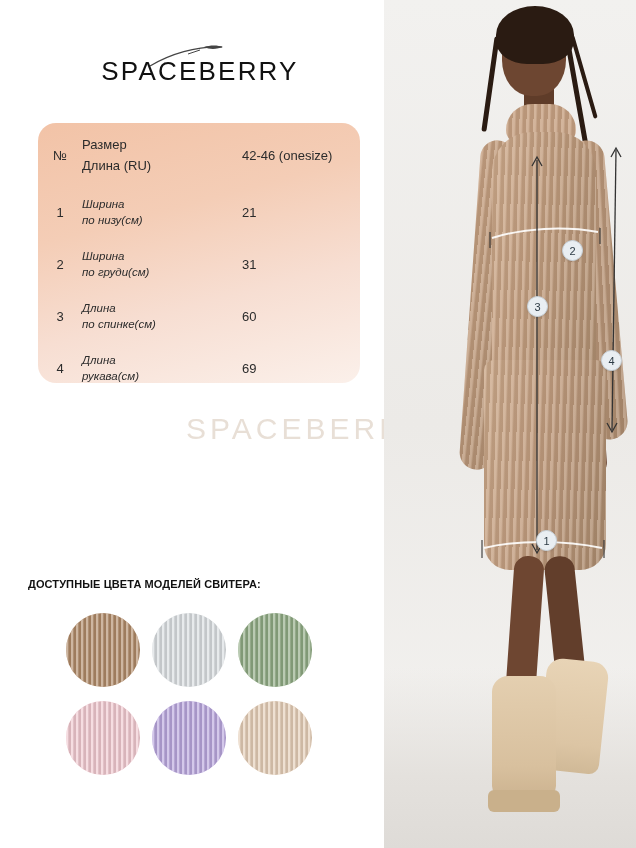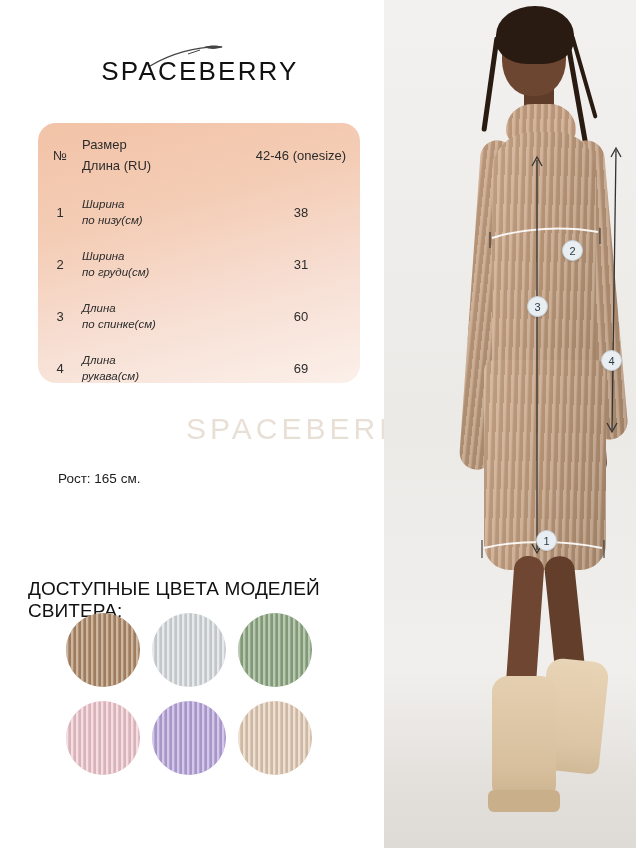--- a/index.html
+++ b/index.html
@@ -57,21 +57,21 @@
     border-collapse: collapse;
     font-size: 11.5px;
     color: #2b2b2b;
   }
   .size-table td {
     padding: 0;
     vertical-align: middle;
   }
   .col-num { width: 44px; text-align: center; font-size: 13px; }
   .col-name { width: 160px; text-align: left; line-height: 1.35; }
-  .col-val { width: 118px; text-align: center; font-size: 13px; }
+  .col-val { width: 118px; font-size: 13px; }
   .hdr td { padding-top: 12px; padding-bottom: 10px; font-size: 13px; }
   .hdr .col-name { line-height: 1.6; }
   .row td { height: 52px; }
   .nowrap { white-space: nowrap; font-style: italic; }
 
   
   .model-banner {
     position: absolute;
     left: 38px; top: 411px;
     width: 322px; height: 40px;
@@ -88,22 +88,22 @@
     left: 58px; top: 465px;
     font-size: 13.5px;
     color: #1c1c1c;
     line-height: 28px;
   }
 
   
   .colors-heading {
     position: absolute;
     left: 28px; top: 578px;
-    font-size: 19px;
-    font-weight: 400;
+    font-size: 11px;
+    font-weight: 700;
     color: #111;
     letter-spacing: 0.1px;
   }
 
   
   .swatches {
     position: absolute;
     left: 66px; top: 613px;
     width: 260px;
     display: grid;
@@ -284,21 +284,21 @@
             <div>Длина (RU)</div>
           </td>
           <td class="col-val">42-46 (onesize)</td>
         </tr>
         <tr class="row">
           <td class="col-num">1</td>
           <td class="col-name">
             <div class="nowrap">Ширина</div>
             <div class="nowrap">по низу(см)</div>
           </td>
-          <td class="col-val">38</td>
+          <td class="col-val">21</td>
         </tr>
         <tr class="row">
           <td class="col-num">2</td>
           <td class="col-name">
             <div class="nowrap">Ширина</div>
             <div class="nowrap">по груди(см)</div>
           </td>
           <td class="col-val">31</td>
         </tr>
         <tr class="row">
@@ -317,21 +317,20 @@
           </td>
           <td class="col-val">69</td>
         </tr>
       </tbody>
         </table>
     </div>
 
     <div class="watermark">SPACEBERRY</div>
 
     <div class="model-lines">
-      <div>Рост: 165 см.</div>
     </div>
 
     <div class="colors-heading">ДОСТУПНЫЕ ЦВЕТА МОДЕЛЕЙ СВИТЕРА:</div>
     <div class="swatches">
       <div class="swatch" style="background:#b08a68"></div>
       <div class="swatch" style="background:#d9dde0"></div>
       <div class="swatch" style="background:#8faa83"></div>
       <div class="swatch" style="background:#f0c8cf"></div>
       <div class="swatch" style="background:#b9a6dd"></div>
       <div class="swatch" style="background:#e4cdb6"></div>

